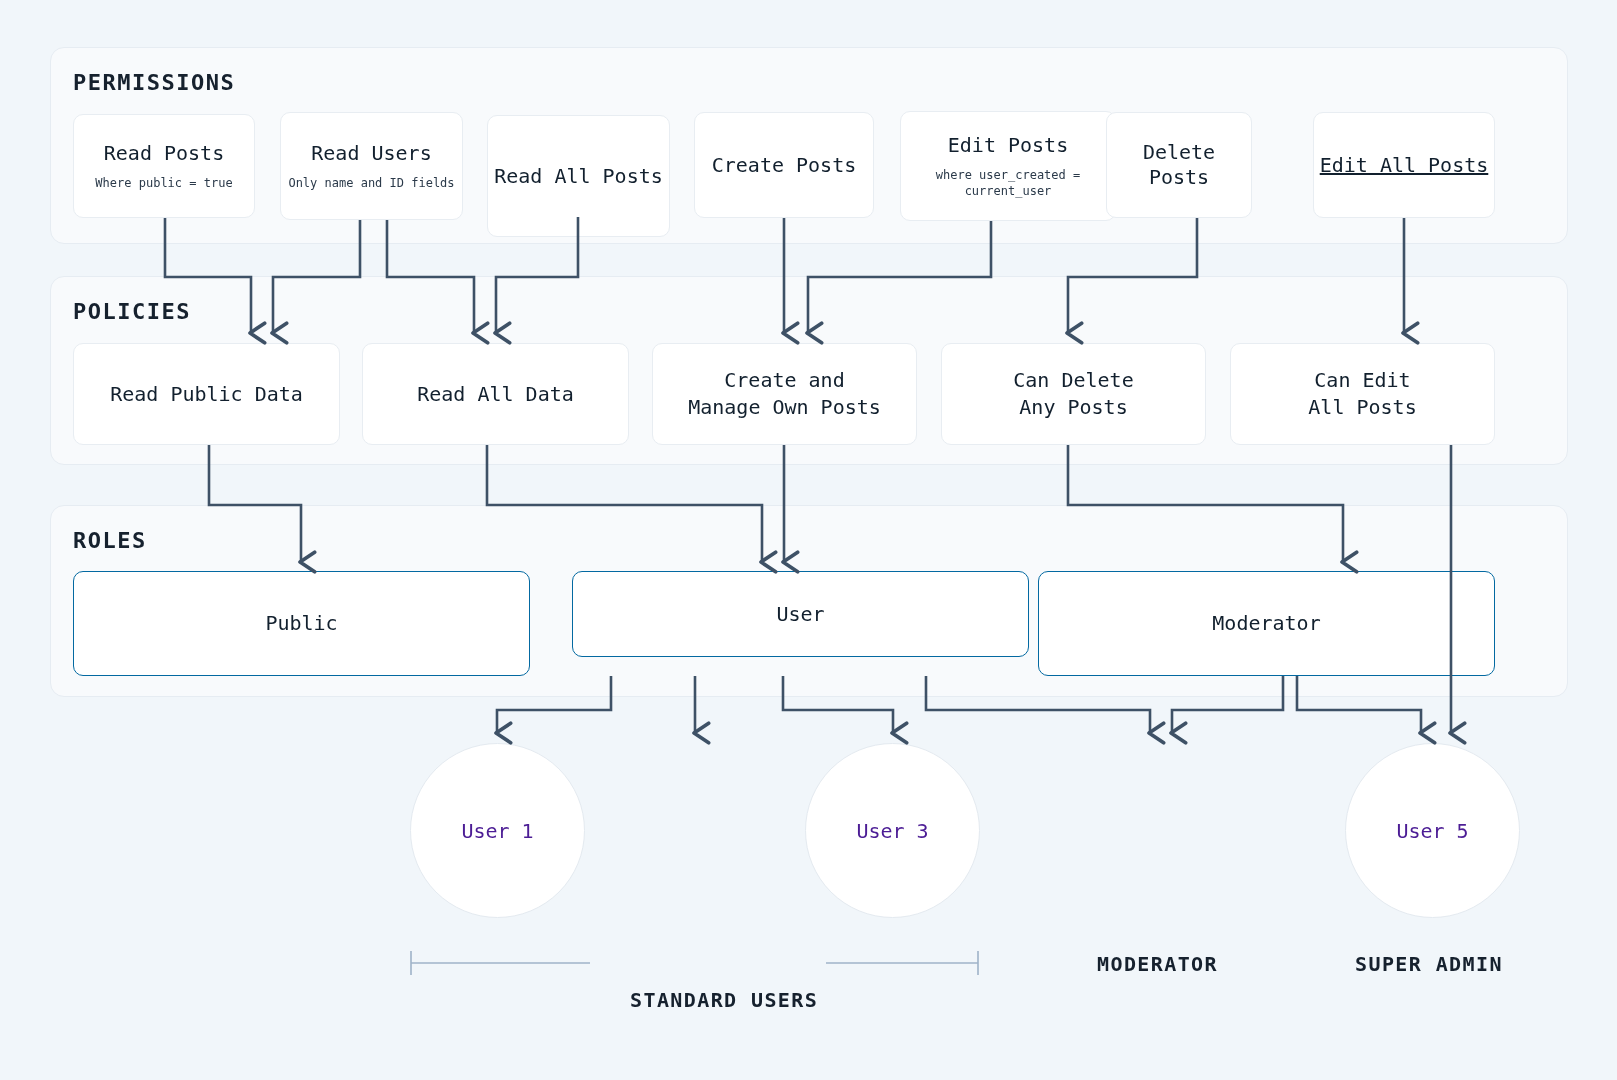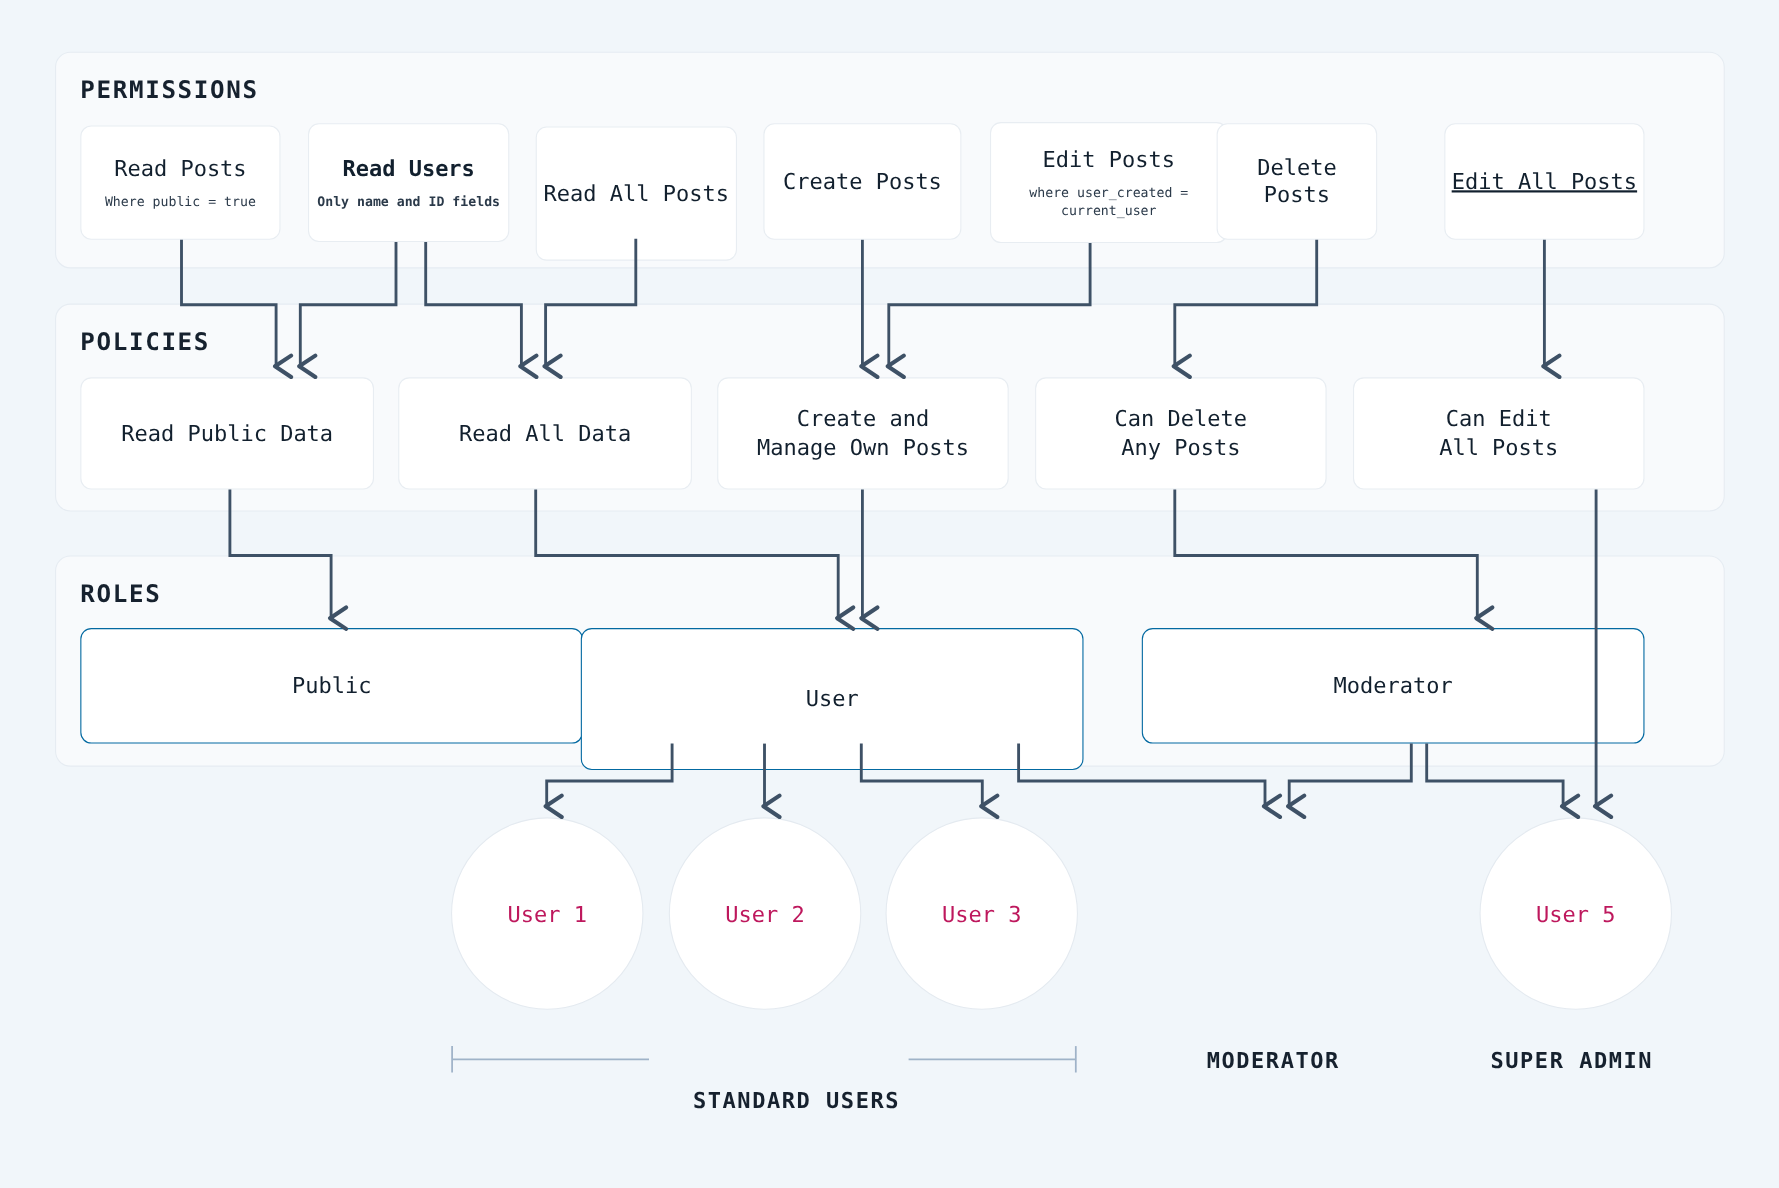--- a/index.html
+++ b/index.html
@@ -62,21 +62,21 @@
   .role .title{font-size:20px;}
 
   
   .usercircle{
     position:absolute;
     width:175px;height:175px;
     border-radius:50%;
     background:#ffffff;
     border:1px solid #e4eaf0;
     display:flex;align-items:center;justify-content:center;
-    color:#be185d;font-size:20px;
+    color:#4c1d95;font-size:20px;
     font-family:"DejaVu Sans Mono", monospace;
     box-sizing:border-box;
   }
 
   
   .grouplabel{
     position:absolute;
     font-size:20px;letter-spacing:1.4px;
     font-weight:700;color:#16212e;
     font-family:"DejaVu Sans Mono", monospace;
@@ -94,21 +94,21 @@
 
   <div class="section" id="sec-permissions">
     <div class="section-title">PERMISSIONS</div>
   </div>
 
   <div class="card permission" style="left:73px;top:114px;width:182px;height:104px;">
     <div class="title">Read Posts</div>
     <div class="sub">Where public = true</div>
   </div>
 
-  <div class="card permission" style="left:280px;top:112px;width:183px;height:108px;font-weight:bold;">
+  <div class="card permission" style="left:280px;top:112px;width:183px;height:108px;">
     <div class="title">Read Users</div>
     <div class="sub">Only name and ID fields</div>
   </div>
 
   <div class="card permission" style="left:487px;top:115px;width:183px;height:122px;">
     <div class="title">Read All Posts</div>
   </div>
 
   <div class="card permission" style="left:694px;top:112px;width:180px;height:106px;">
     <div class="title">Create Posts</div>
@@ -156,33 +156,30 @@
   </div>
 
   <div class="section" id="sec-roles">
     <div class="section-title">ROLES</div>
   </div>
 
   <div class="card role" style="left:73px;top:571px;width:457px;height:105px;">
     <div class="title">Public</div>
   </div>
 
-  <div class="card role" style="left:528px;top:571px;width:457px;height:129px;">
+  <div class="card role" style="left:572px;top:571px;width:457px;height:86px;">
     <div class="title">User</div>
   </div>
 
   <div class="card role" style="left:1038px;top:571px;width:457px;height:105px;">
     <div class="title">Moderator</div>
   </div>
 
   <div class="usercircle" style="left:410px;top:743px;">
     <span>User 1</span>
-  </div>
-  <div class="usercircle" style="left:608px;top:743px;">
-    <span>User 2</span>
   </div>
   <div class="usercircle" style="left:805px;top:743px;">
     <span>User 3</span>
   </div>
   <div class="usercircle" style="left:1345px;top:743px;">
     <span>User 5</span>
   </div>
 
   <div class="grouplabel" style="left:620px;top:988px;margin-left:10px;">STANDARD USERS</div>
   <div class="grouplabel" style="left:1097px;top:952px;">MODERATOR</div>

